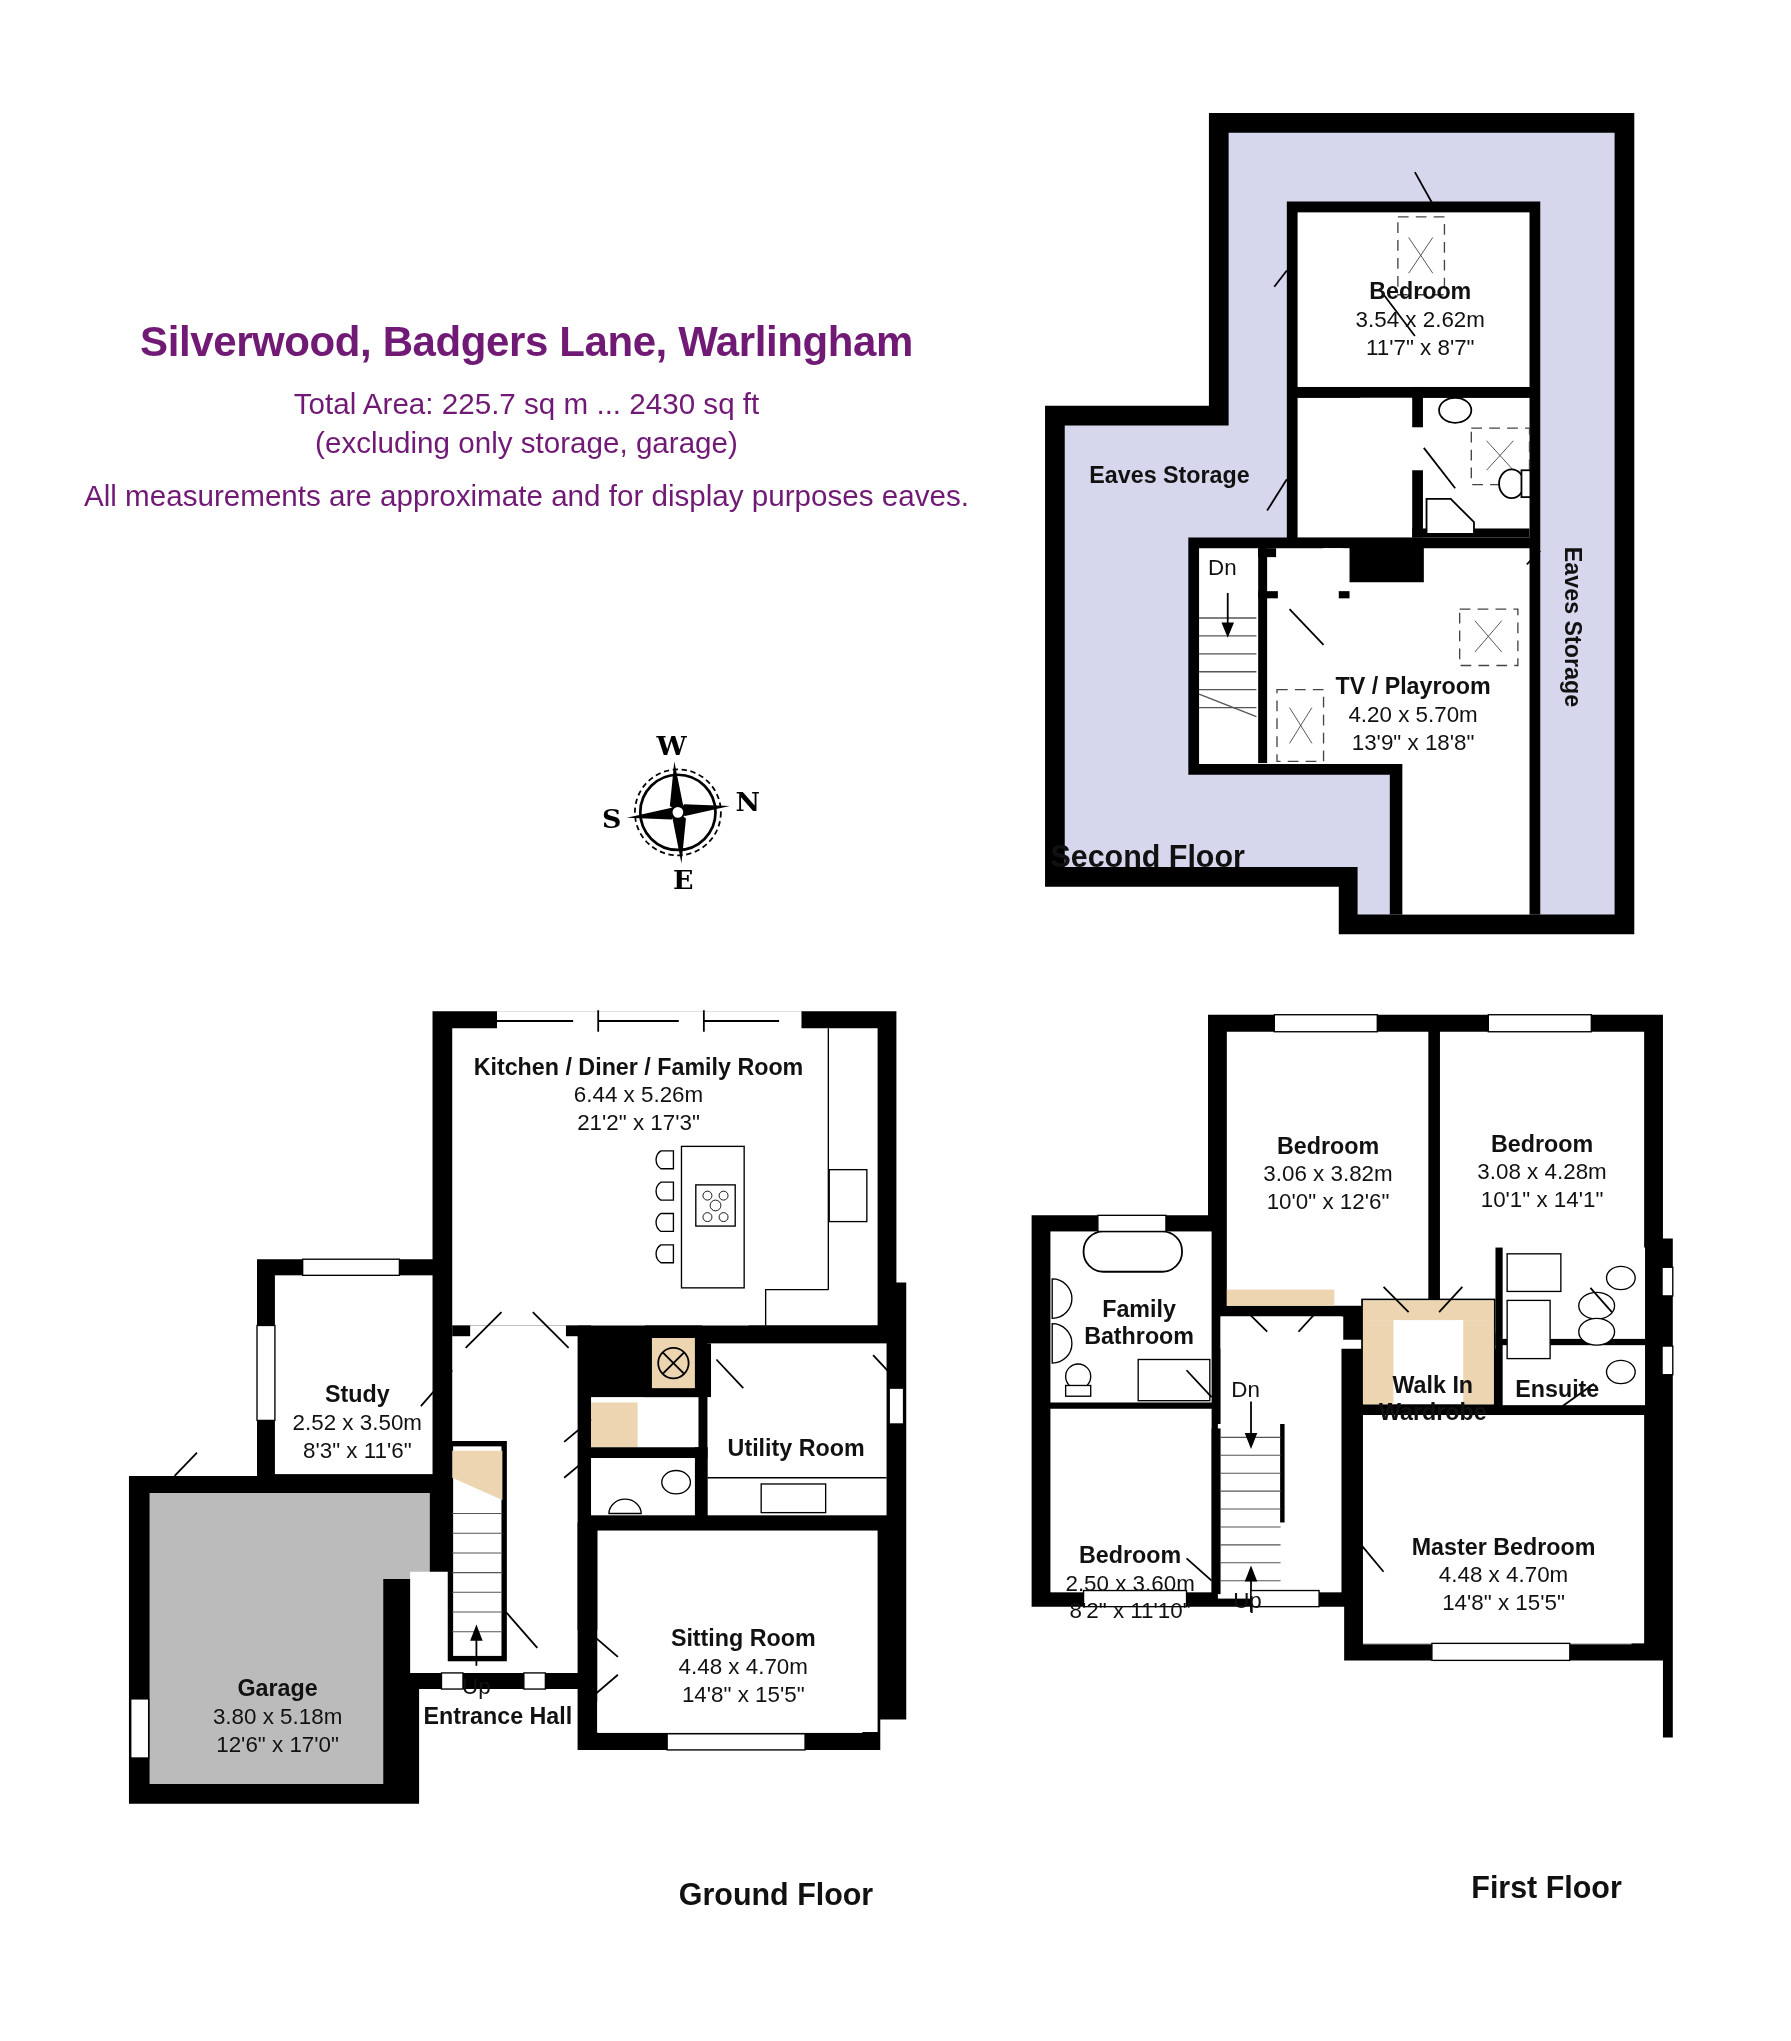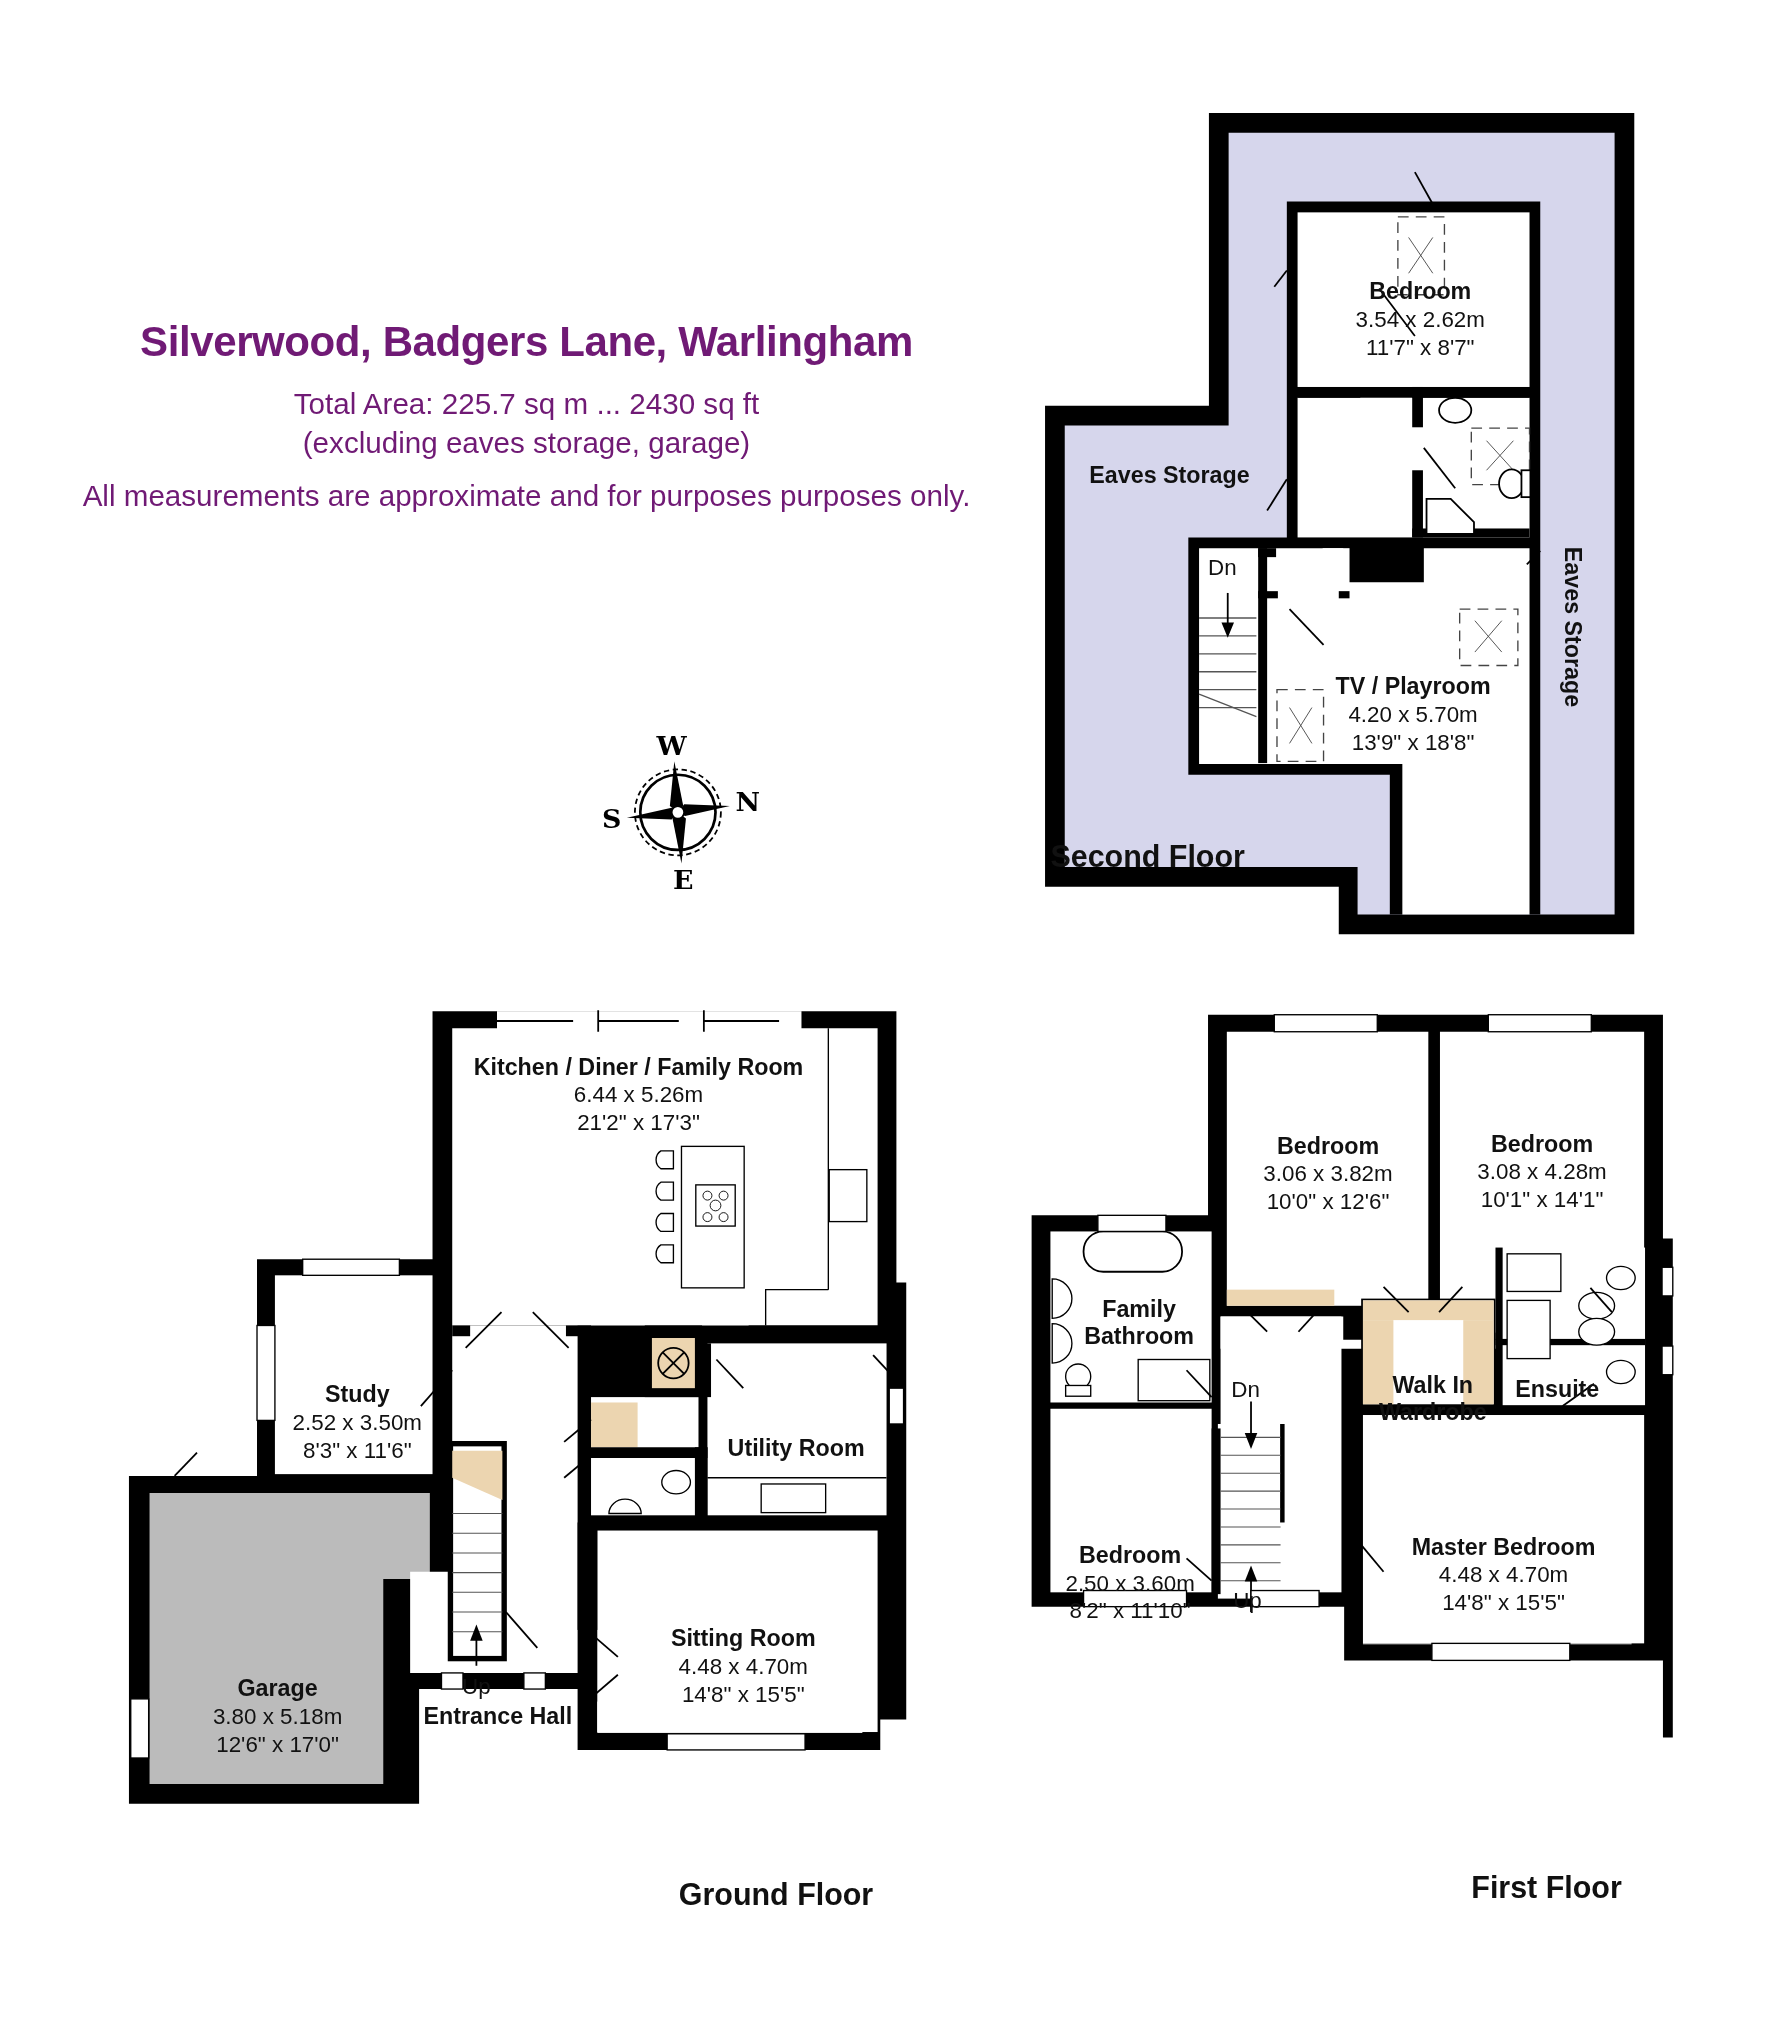--- a/index.html
+++ b/index.html
@@ -15,22 +15,22 @@
   .rn { font-weight: bold; font-size: 26px; }
   .rd { font-size: 25px; }
   .fl { font-family: "Liberation Sans", sans-serif; font-weight: bold; font-size: 34px; fill: #111; }
   .cmp { font-family: "DejaVu Serif", serif; font-weight: bold; font-size: 30px; fill: #000; text-anchor: middle; }
 </style>
 </head>
 <body>
 
 <div class="hdr title">Silverwood, Badgers Lane, Warlingham</div>
 <div class="hdr sub sub1">Total Area: 225.7 sq m ... 2430 sq ft</div>
-<div class="hdr sub sub2">(excluding eaves storage, garage)</div>
-<div class="hdr disc">All measurements are approximate and for purposes purposes only.</div>
+<div class="hdr sub sub2">(excluding only storage, garage)</div>
+<div class="hdr disc">All measurements are approximate and for display purposes eaves.</div>
 
 <svg width="1791" height="2042" viewBox="0 0 2000 2280" xmlns="http://www.w3.org/2000/svg">
 
   <g>
     <circle cx="757" cy="907" r="42" fill="none" stroke="#000" stroke-width="3"></circle>
     <circle cx="757" cy="907" r="48" fill="none" stroke="#000" stroke-width="2" stroke-dasharray="6,4"></circle>
     <polygon points="753,850 763,900 757,907 748,900" fill="#000"></polygon>
     <polygon points="761,964 751,914 757,907 766,914" fill="#000"></polygon>
     <polygon points="700,913 750,902 757,907 750,915" fill="#000"></polygon>
     <polygon points="815,900 765,911 757,907 764,898" fill="#000"></polygon>

